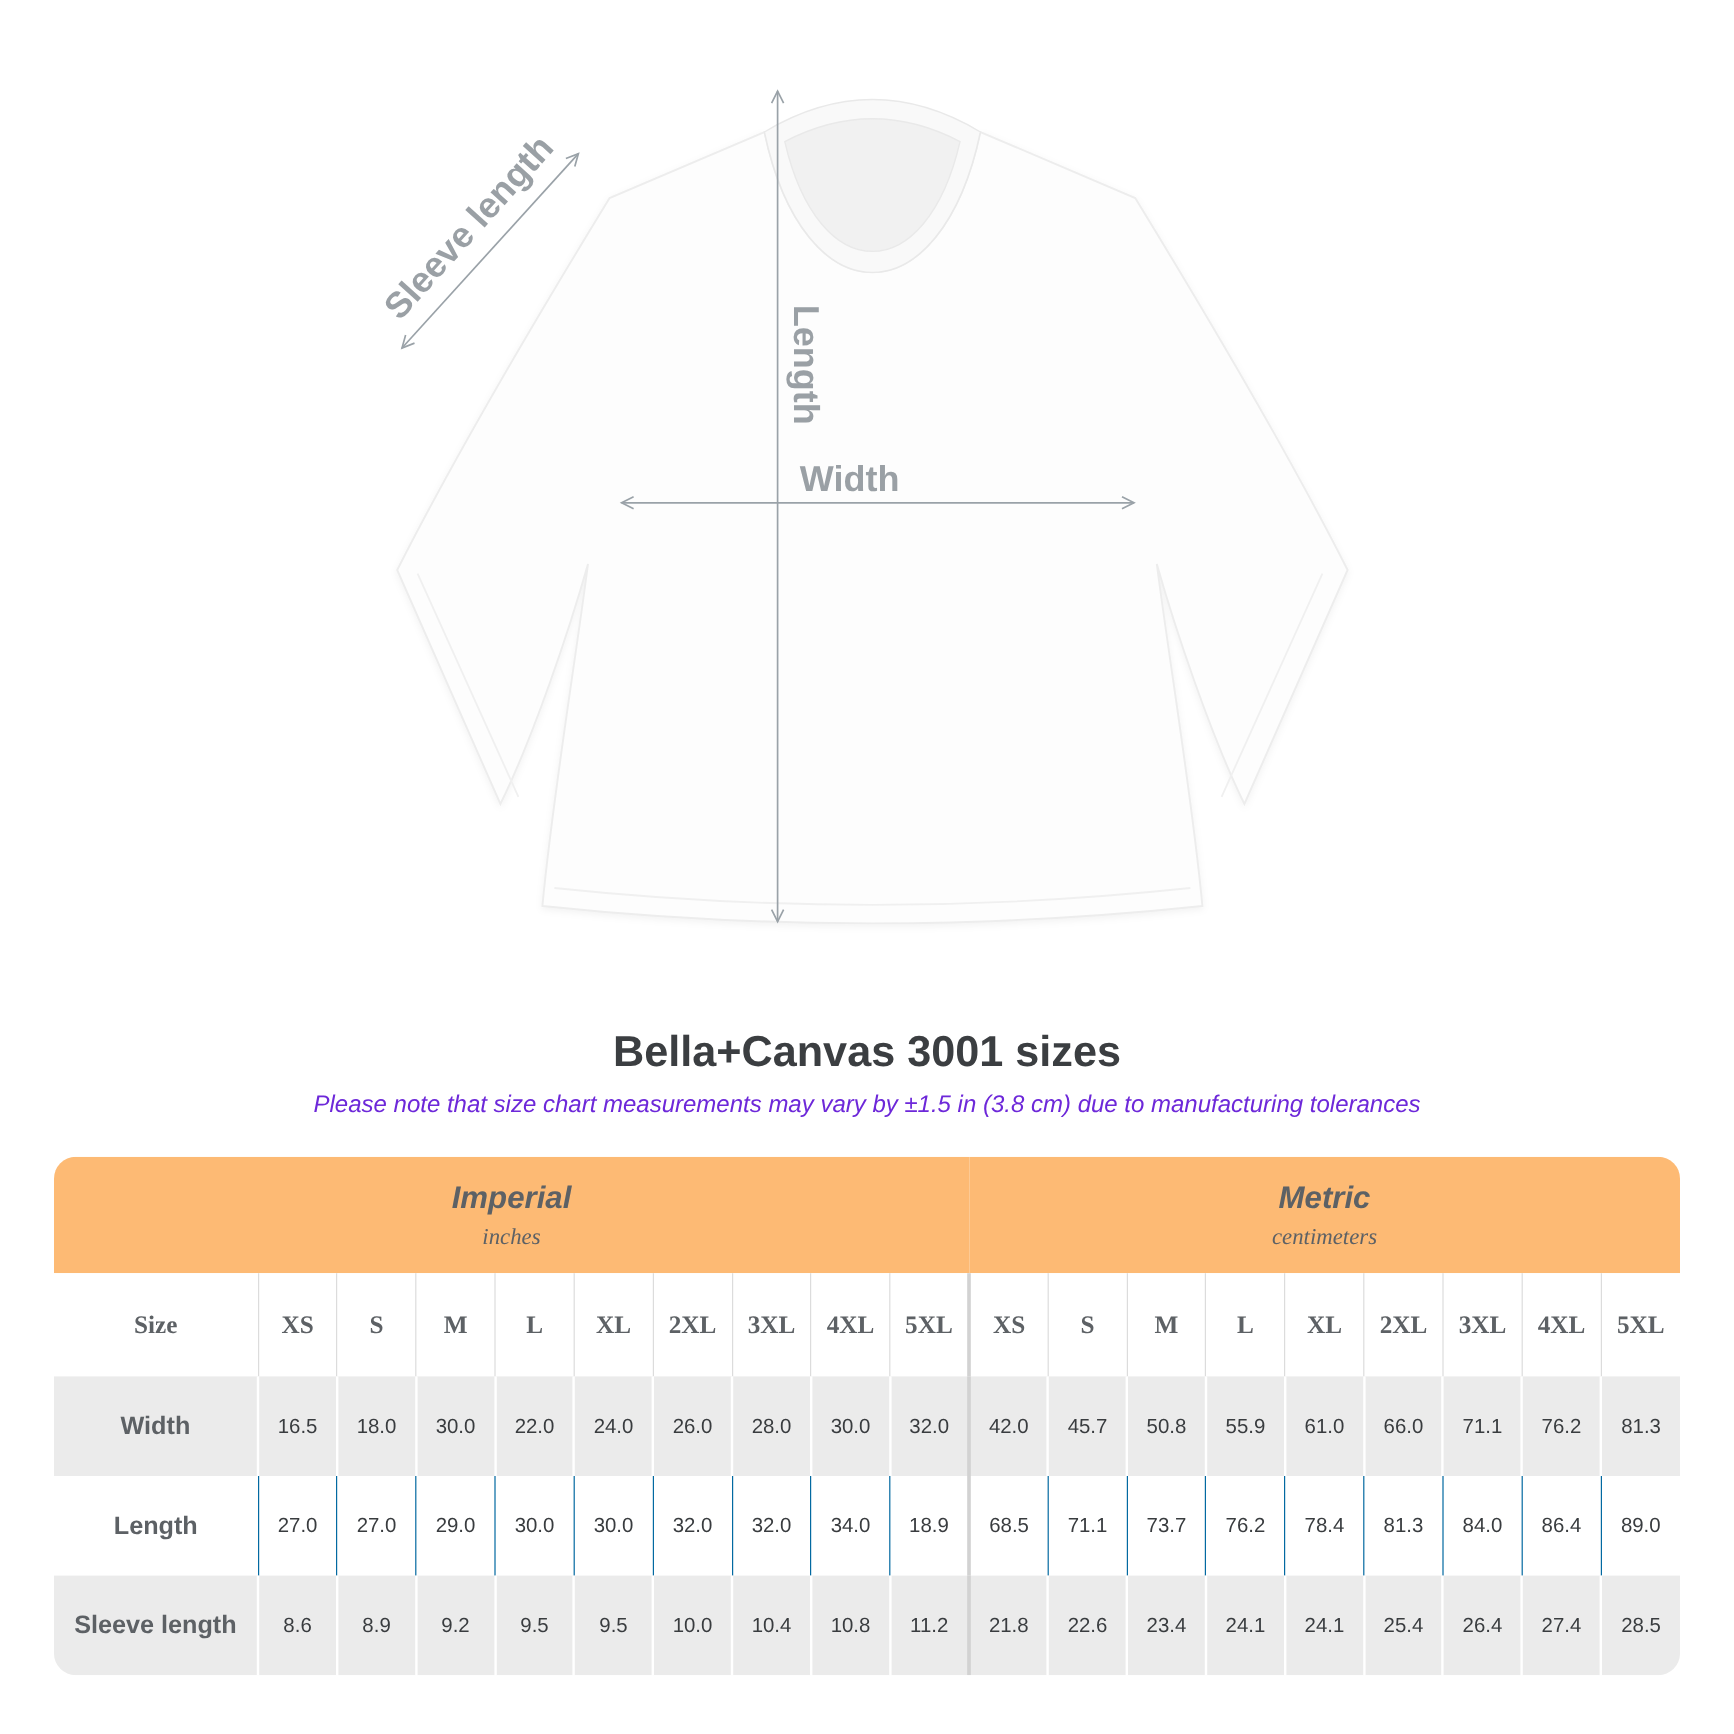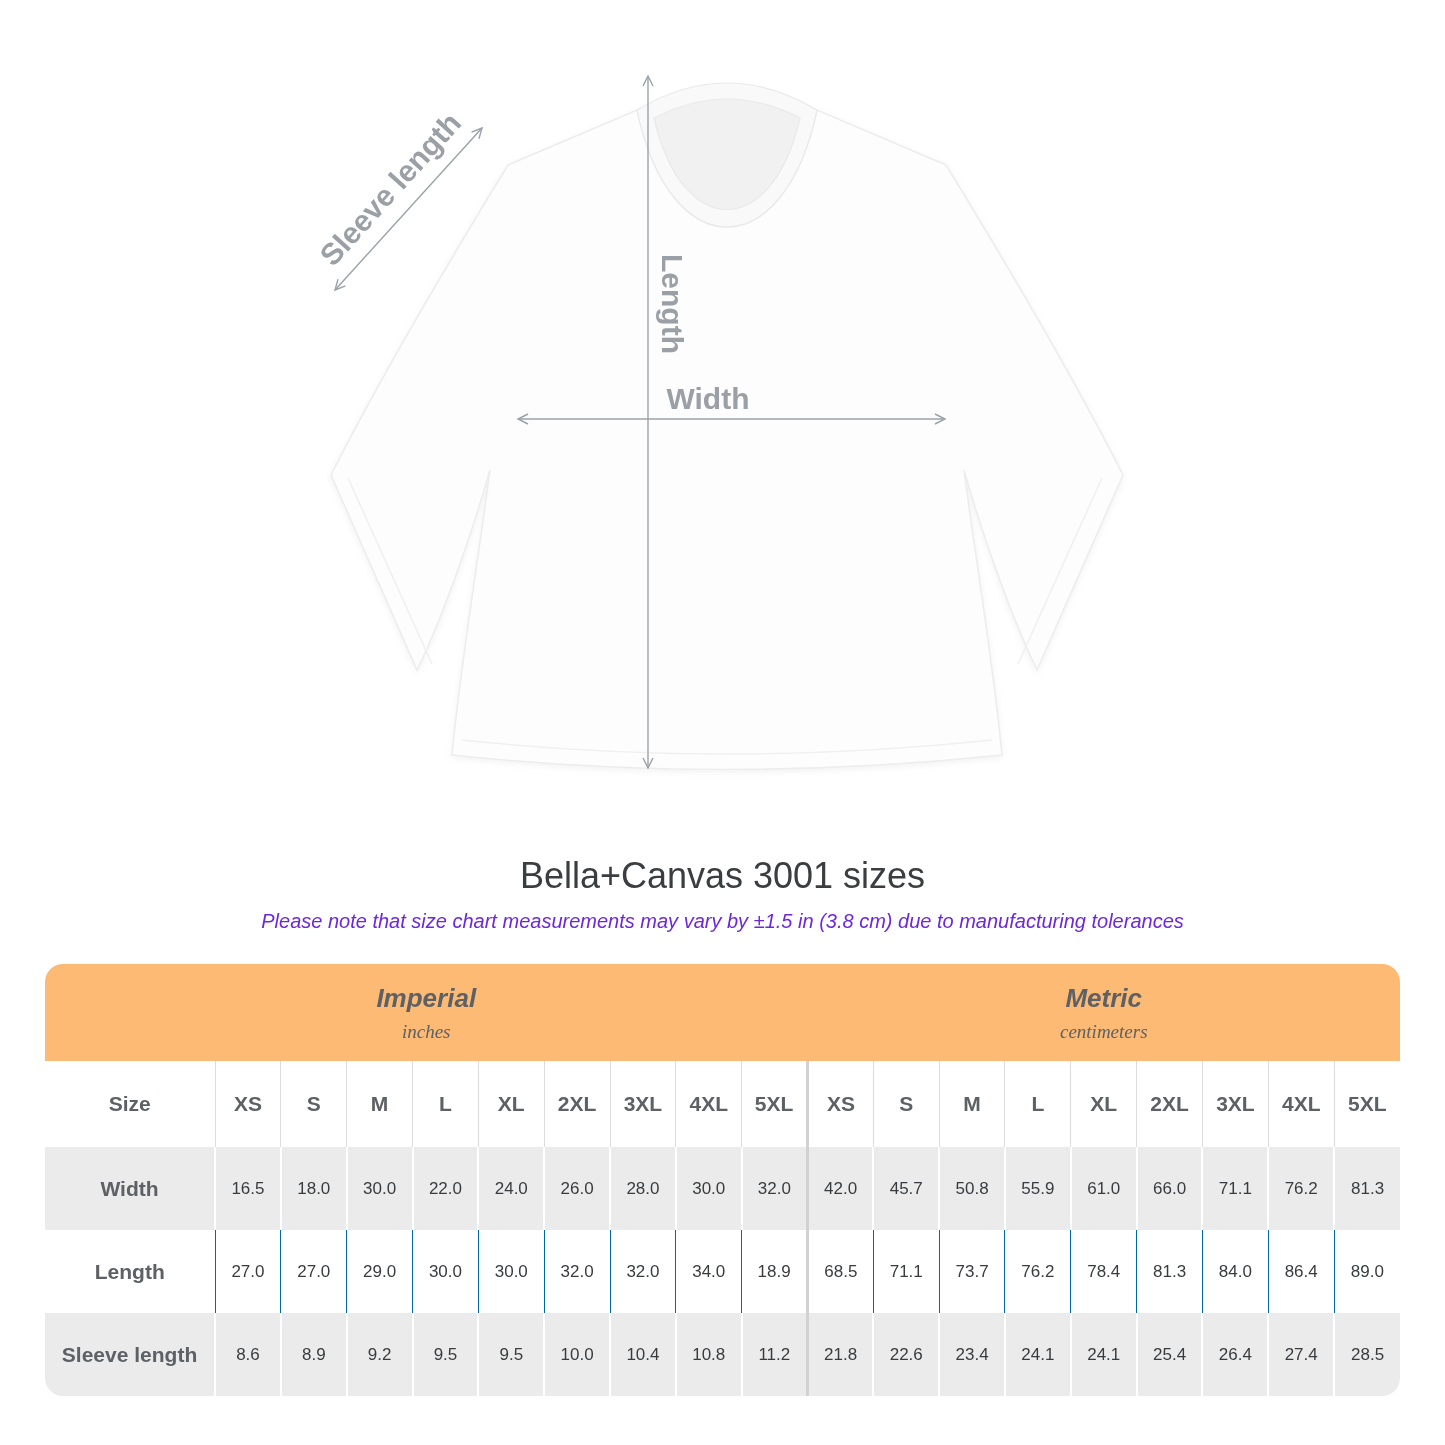--- a/index.html
+++ b/index.html
@@ -14,36 +14,36 @@
                 filter:drop-shadow(0 2px 3px rgba(0,0,0,0.05)); }
   .collar-hole { fill:#f1f1f1; }
   .collar-band { fill:#f9f9f9; stroke:#e9e9e9; stroke-width:1.2; }
   .seam { fill:none; stroke:#f0f0f0; stroke-width:1.5; }
   .measure-line { stroke:#9aa2a8; stroke-width:1.4; fill:none; }
   .measure-label { fill:#9aa0a5; font-size:30px; font-weight:bold;
                    font-family:"Liberation Sans", sans-serif; }
 
   
   .chart-title { margin-top:30px; text-align:center; font-size:36px;
-                 font-weight:normal; color:#3b3e41; }
+                 font-weight:bold; color:#3b3e41; }
   .chart-subtitle { margin-top:13px; text-align:center; font-size:20px;
                     font-style:italic; color:#6d28d9; }
 
   
   .table-wrap { margin:31px 0 0 45px; width:1355px; border-radius:18px;
                 overflow:hidden; }
   table { border-collapse:collapse; table-layout:fixed; width:1355px; }
   col.label-col { width:12.55%; }
   col.data-col { width:4.8583%; }
   th, td { text-align:center; vertical-align:middle; }
   tr.group-row th { background:#fdba74; height:97px; font-style:italic;
                     color:#5d6165; }
   .group-name { font-size:26px; font-weight:bold; }
   .group-unit { font-size:19px; font-weight:normal; margin-top:7px;font-family:Liberation Serif, serif; }
-  tr.size-row { height:86px; }
+  tr.size-row { height:86px;font-family:Liberation Serif, serif; }
   tr.size-row th { background:#ffffff; font-size:21px; font-weight:bold;
                    color:#5d6165; }
   tr.size-row th.size-col { border-left:1px solid #dcdcdc; }
   tbody tr { height:83px; }
   tbody th.row-label { font-size:21px; font-weight:bold; color:#5d6165; }
   tbody td { font-size:17px; color:#393c3f; }
   tr.gray-row th, tr.gray-row td { background:#ebebeb; }
   tr.gray-row td { border-left:2px solid #ffffff; }
   tr.white-row td { border-left:1px solid #0369a1; }
   .group-start { border-left:3px solid #d2d2d2 !important; }

